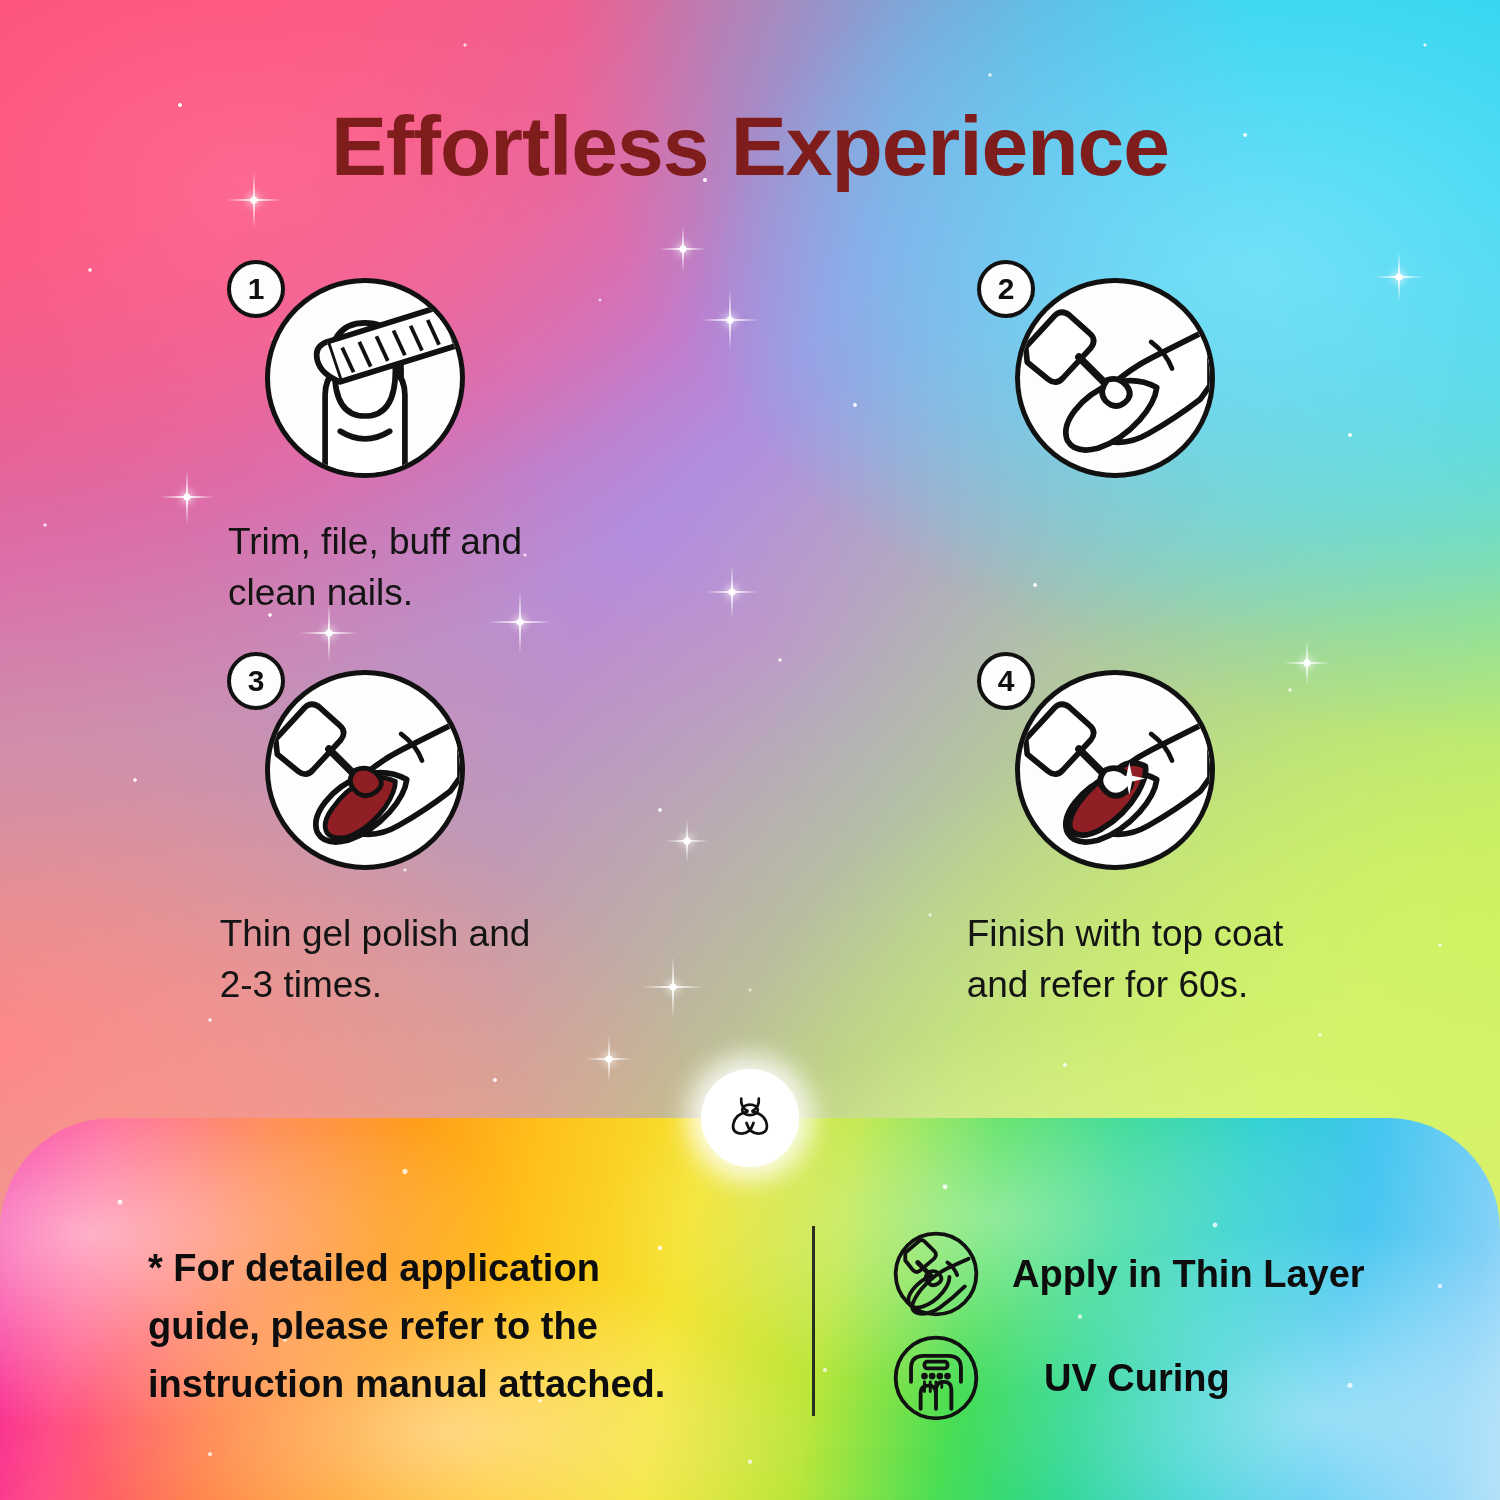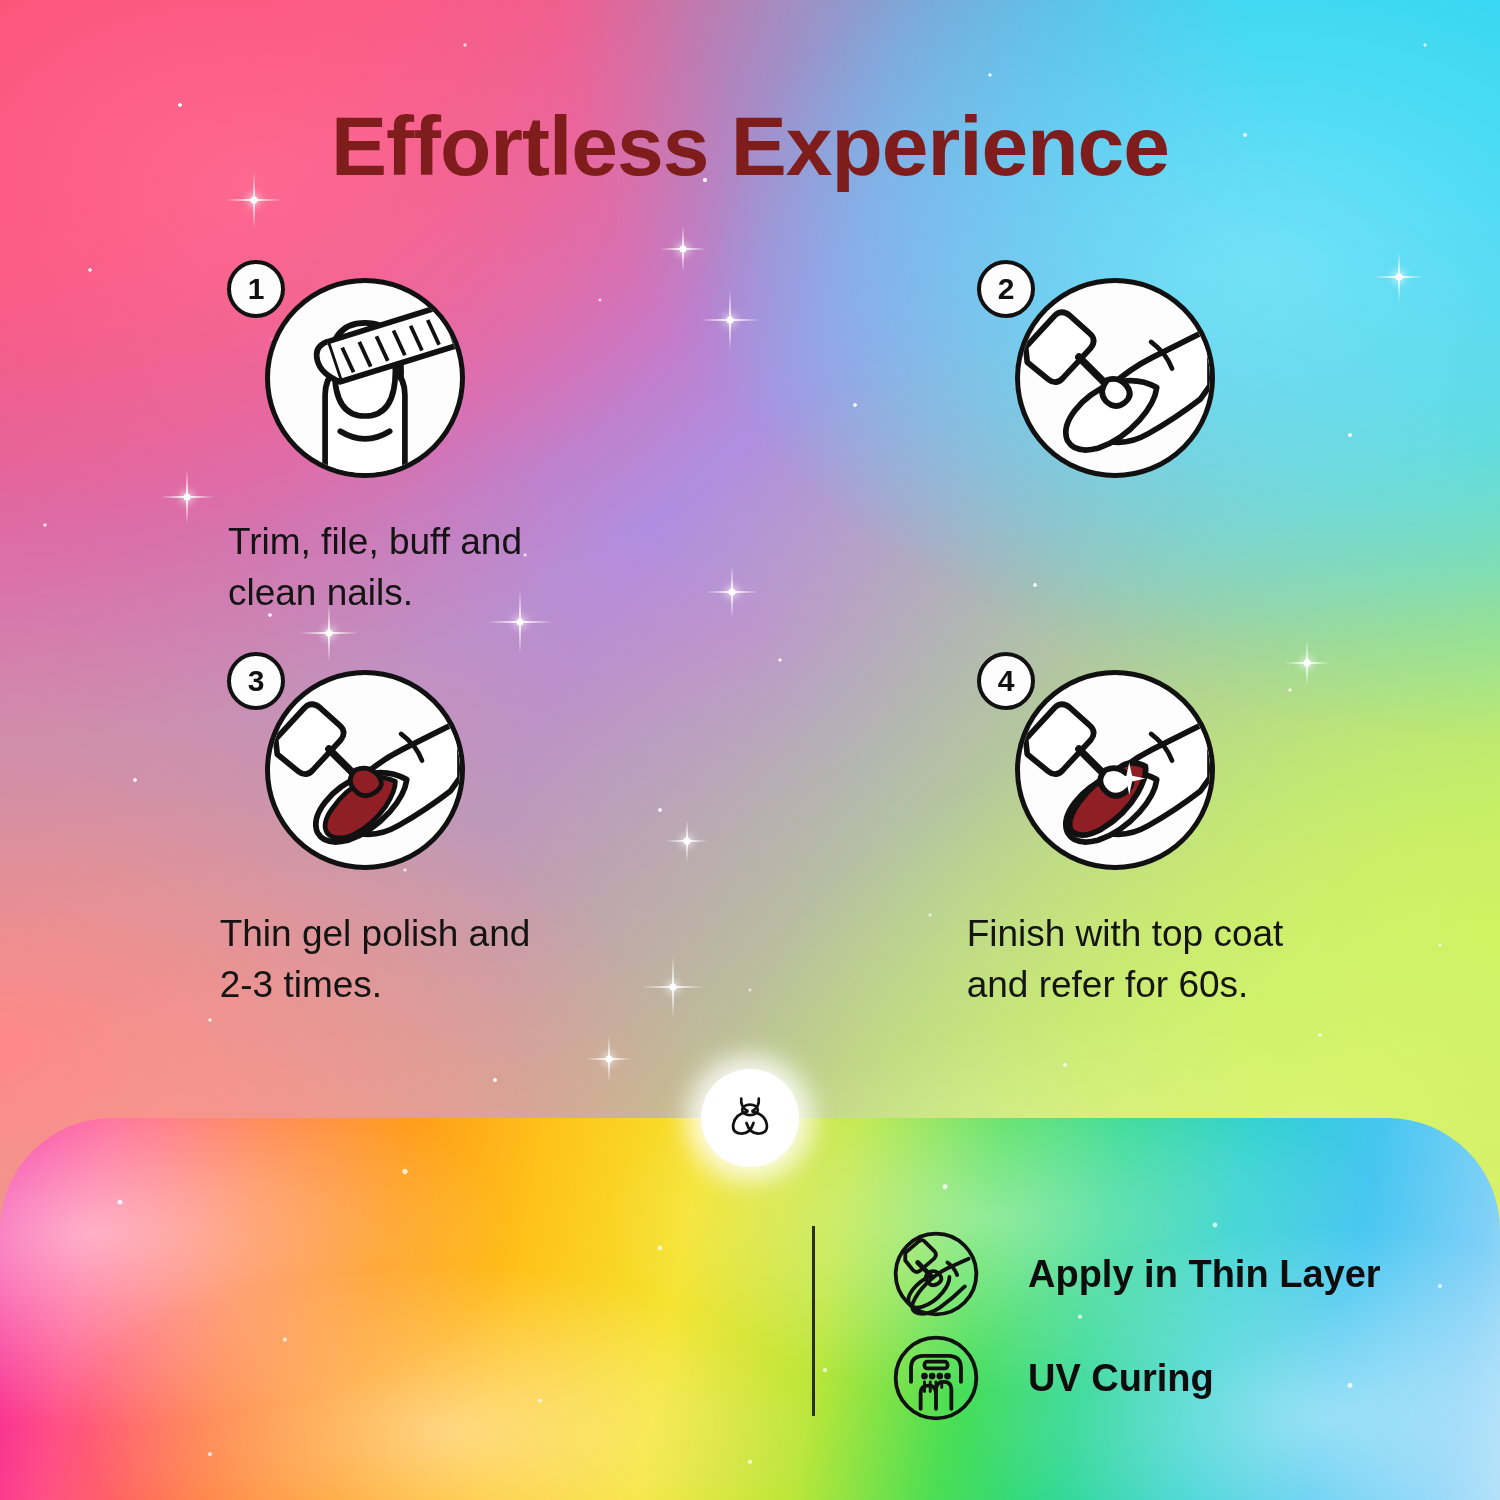--- a/index.html
+++ b/index.html
@@ -136,24 +136,24 @@
       radial-gradient(circle at 96% 44%, rgba(255,255,255,.8) 0 1.6px, transparent 2.5px);
   }
   .note{
     position:absolute;left:148px;top:122px;width:620px;
     color:#0d0d0d;font-weight:bold;font-size:38px;line-height:1.52;
     font-family:"Liberation Sans", sans-serif;
   }
   .divider{position:absolute;left:812px;top:108px;width:3px;height:190px;background:#1a1a1a;opacity:.9;}
   .features{position:absolute;left:888px;top:108px;}
   .feature{display:flex;align-items:center;height:96px;}
-  .feature + .feature{margin-top:8px;}
+  .feature + .feature{margin-top:8px;gap:32px;}
   .feature .f-icon{width:96px;height:96px;flex:0 0 96px;}
   .feature .f-label{
-    margin-left:44px;color:#0d0d0d;font-weight:bold;font-size:38px;white-space:nowrap;
+    margin-left:28px;color:#0d0d0d;font-weight:bold;font-size:38px;white-space:nowrap;
     font-family:"Liberation Sans", sans-serif;
   }
 
   
   .logo{
     position:absolute;left:750px;top:1118px;transform:translate(-50%,-50%);
     width:98px;height:98px;border-radius:50%;background:#fff;
     display:flex;align-items:center;justify-content:center;z-index:9;
     box-shadow:0 0 26px 14px rgba(255,255,255,.85);
   }
@@ -390,20 +390,25 @@
           <div>and refer for 60s.</div>
         </div>
       </div>
 
     </div>
   </div>
 
   <div class="banner">
     <div class="banner-grain"></div>
 
+    <div class="note">
+      <div>* For detailed application</div>
+      <div>guide, please refer to the</div>
+      <div>instruction manual attached.</div>
+    </div>
 
     <div class="divider"></div>
 
     <div class="features">
 
       <div class="feature">
         <span class="f-icon">
           <svg viewBox="0 0 100 100" width="96" height="96">
             <circle cx="50" cy="50" r="42" fill="none" stroke="#111" stroke-width="4"></circle>
             <g fill="none" stroke="#111" stroke-width="4" stroke-linejoin="round" stroke-linecap="round">

